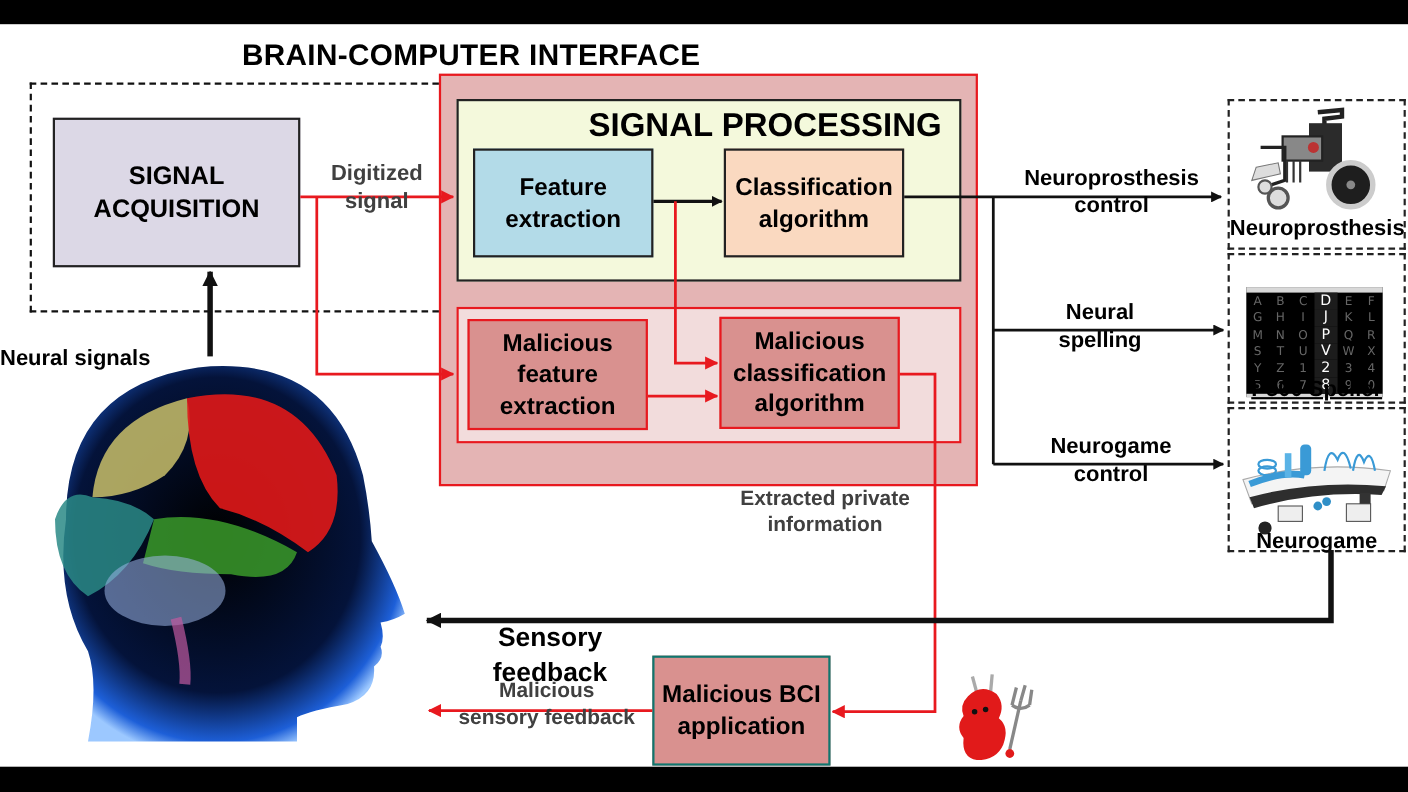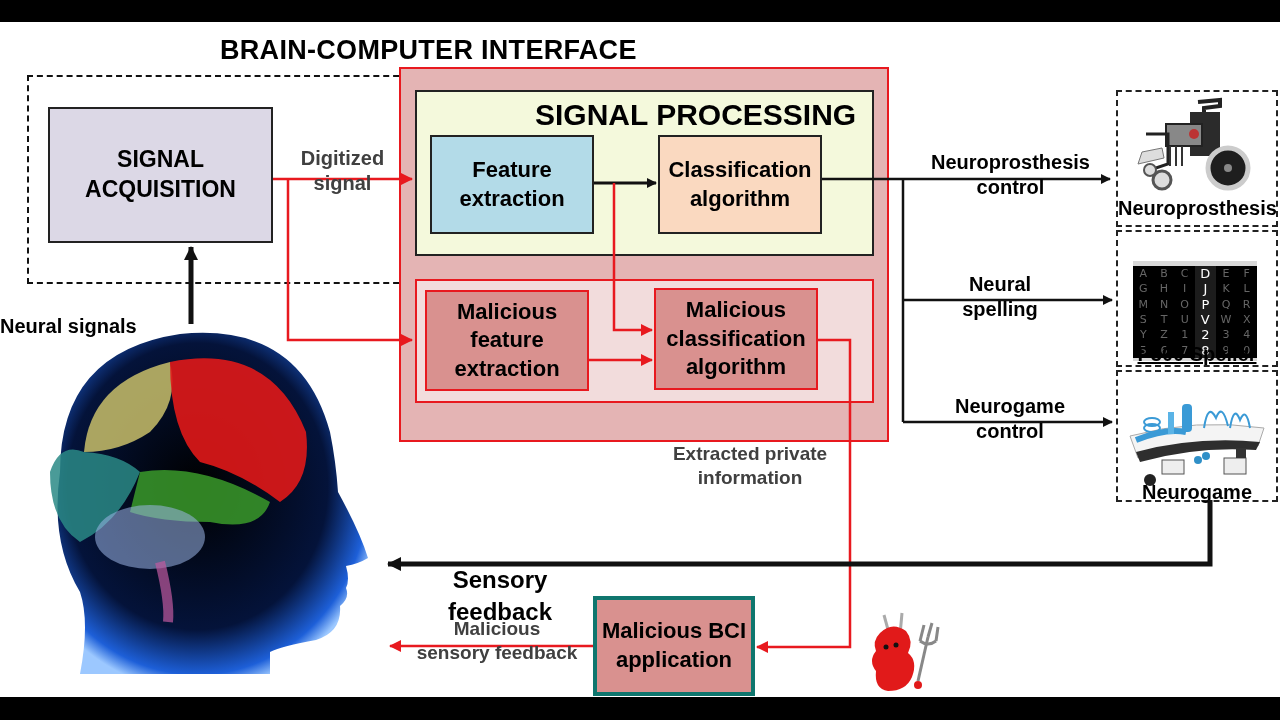--- a/index.html
+++ b/index.html
@@ -47,21 +47,21 @@
     <span>Malicious
 feature
 extraction</span>
   </div>
   <div class="box" style="left:654px;top:266px;width:164px;height:102px;background:#d9918f;border:2px solid #e8191f;font-size:22px;white-space:pre-line;">
     <span>Malicious
 classification
 algorithm</span>
   </div>
 
-  <div class="box" style="left:593px;top:574px;width:162px;height:100px;background:#d9918f;border:4px solid #0f766e;font-size:22px;white-space:pre-line;">
+  <div class="box" style="left:593px;top:574px;width:162px;height:100px;background:#d9918f;border:2px solid #0f766e;font-size:22px;white-space:pre-line;">
     <span>Malicious BCI
 application</span>
   </div>
 
   <div class="abs" style="left:1116px;top:68px;width:162px;height:137px;border:2px dashed #222;box-sizing:border-box;"></div>
   <div class="abs" style="left:1116px;top:208px;width:162px;height:137px;border:2px dashed #222;box-sizing:border-box;"></div>
   <div class="abs" style="left:1116px;top:348px;width:162px;height:132px;border:2px dashed #222;box-sizing:border-box;"></div>
 
   <svg class="abs" style="left:1128px;top:72px;" width="140" height="100" viewBox="0 0 140 100">
     <path d="M70 8 L92 6 L92 12 L76 14 L76 48" stroke="#222" stroke-width="4" fill="none"></path>

